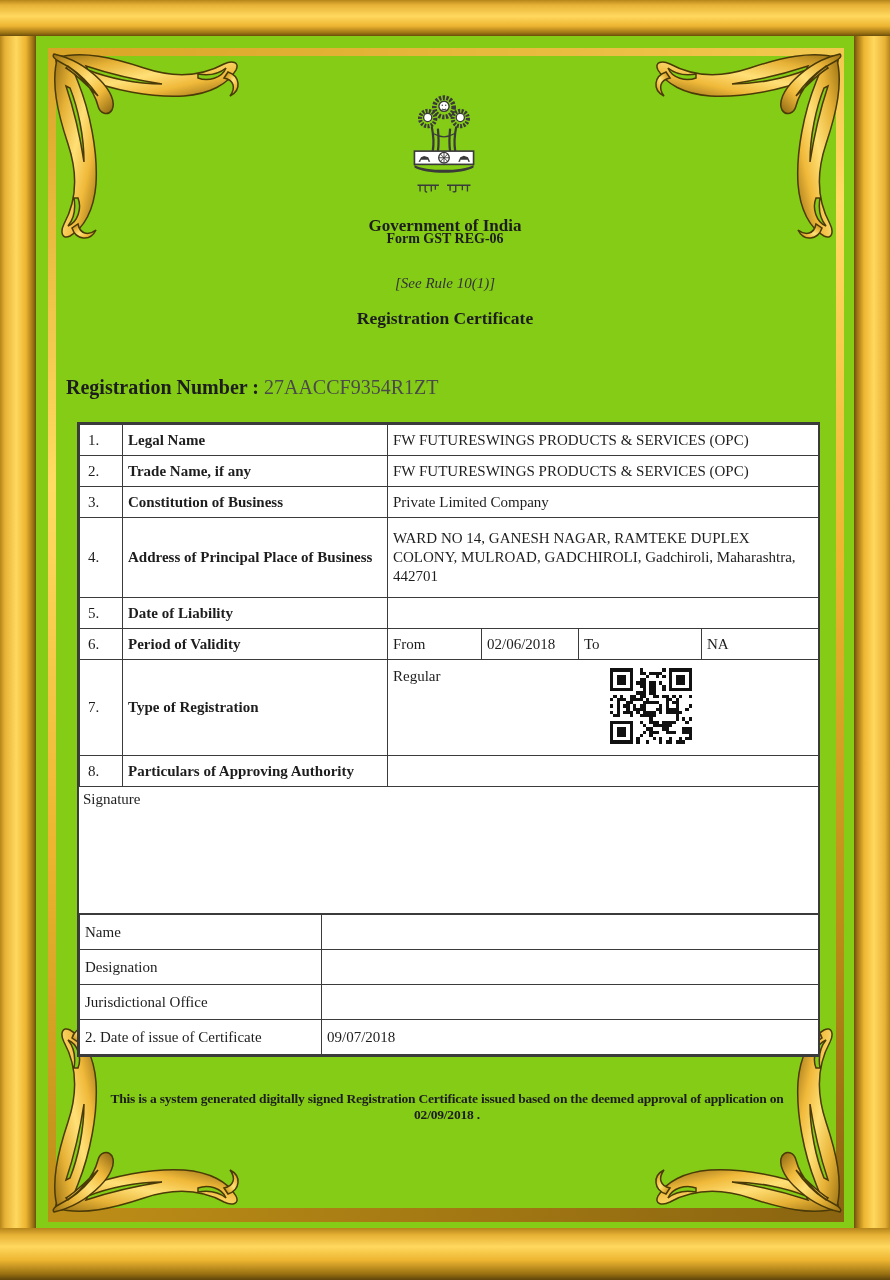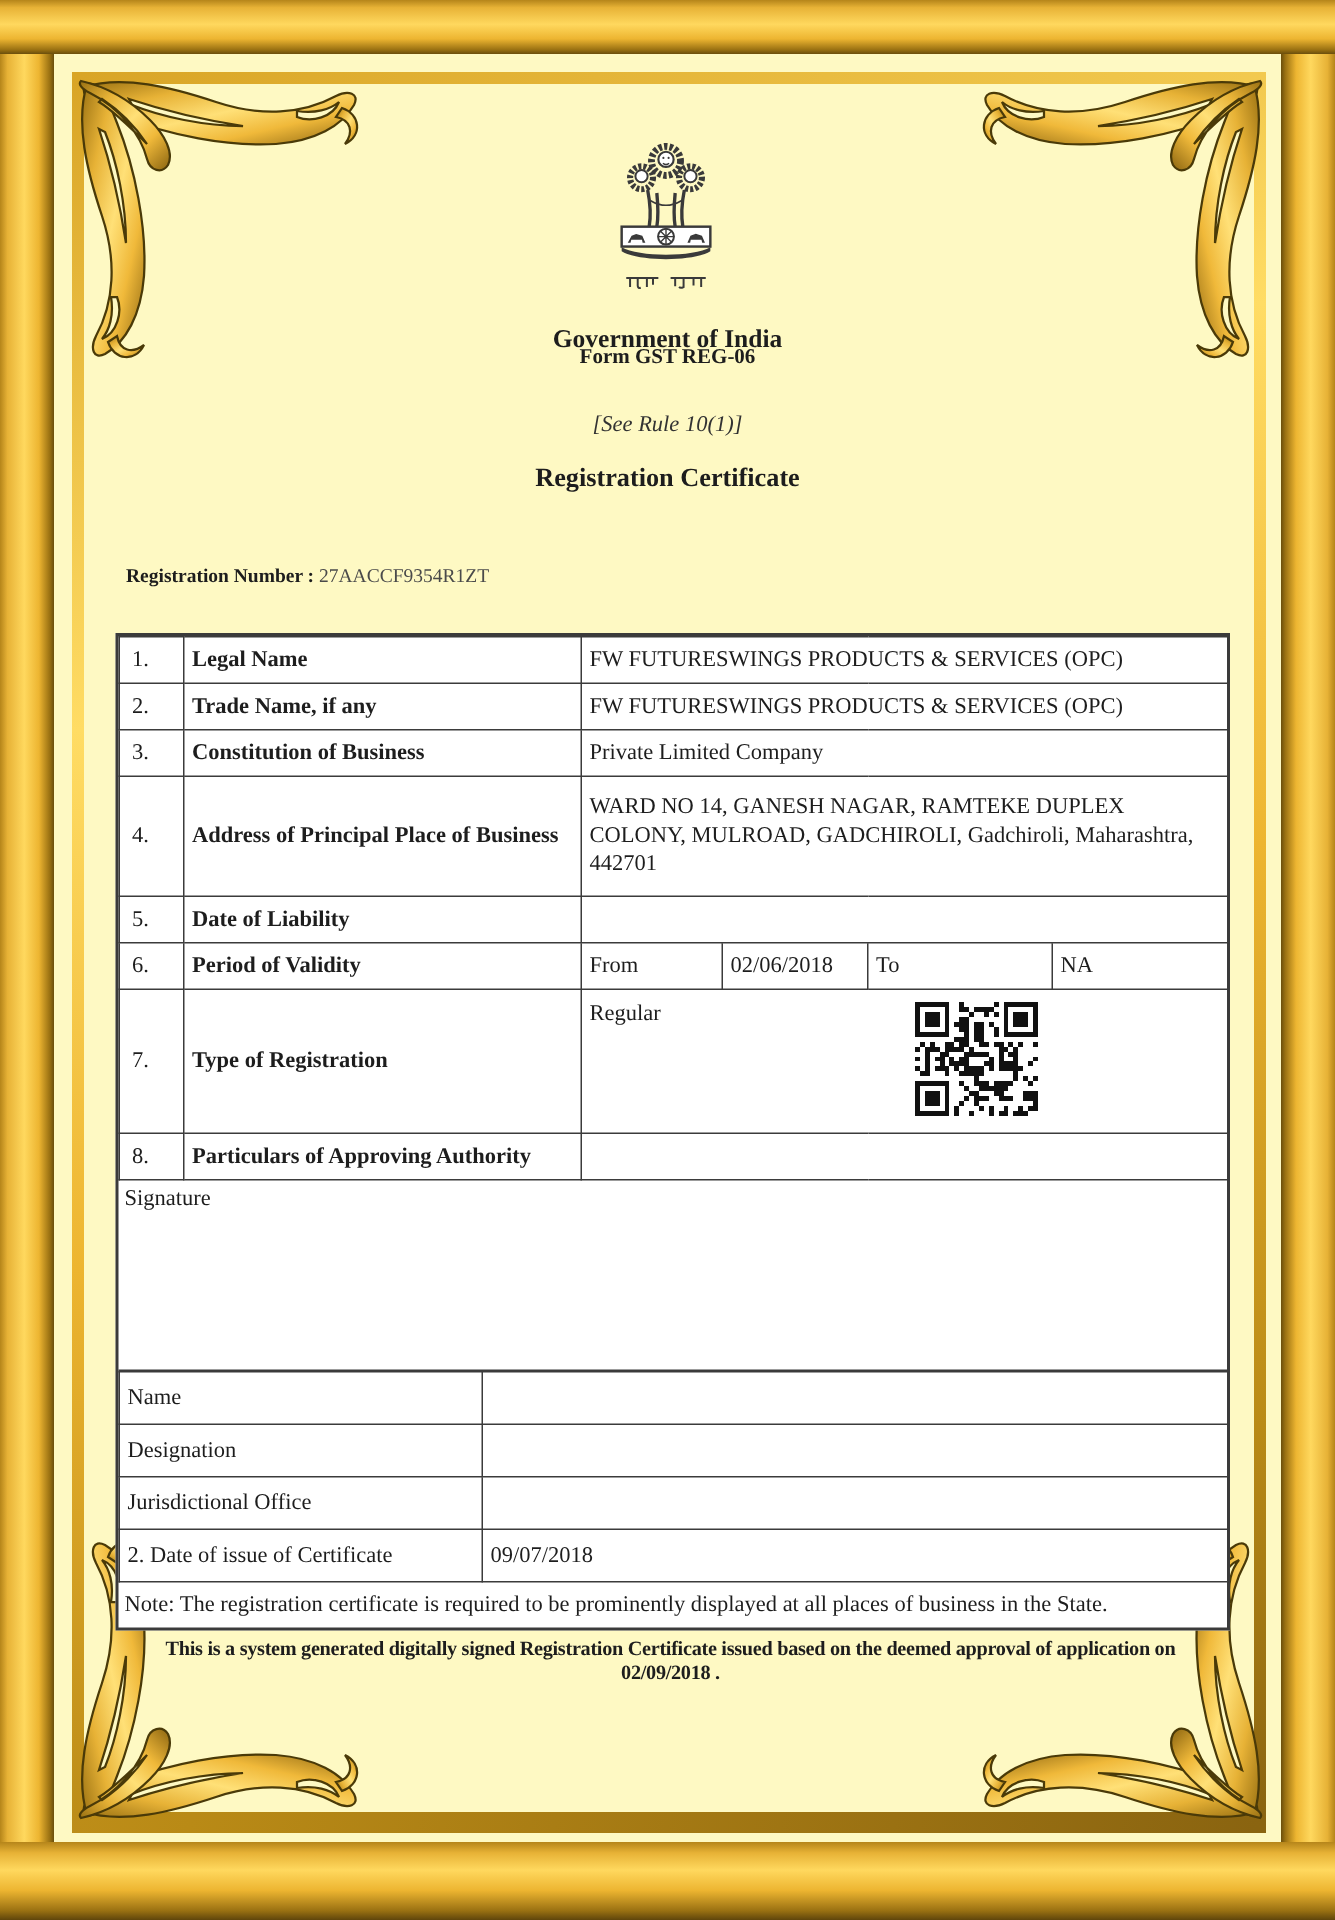--- a/index.html
+++ b/index.html
@@ -1,18 +1,18 @@
 <!DOCTYPE html>
 <html><head>
 <meta charset="utf-8">
 <style>
   html,body{margin:0;padding:0;background:#ffffff;}
   .page{
     position:relative;width:890px;height:1280px;overflow:hidden;
-    background:#fef9c3;font-family:"Liberation Serif",serif;color:#1d1d1d;
+    background:#84cc16;font-family:"Liberation Serif",serif;color:#1d1d1d;
   }
   
   .band{position:absolute;z-index:0;}
   .band-top{left:0;top:0;right:0;height:36px;
     background:linear-gradient(180deg,#b5851a 0%,#e7b236 14%,#ffd85e 45%,#edb531 72%,#9a7112 92%,#6a4e0c 100%);}
   .band-bottom{left:0;bottom:0;right:0;height:52px;
     background:linear-gradient(0deg,#5f450b 0%,#9a7112 12%,#edb531 38%,#ffd85e 64%,#e7b236 86%,#b5851a 100%);}
   .band-left{left:0;top:0;bottom:0;width:36px;
     background:linear-gradient(90deg,#b5851a 0%,#e7b236 14%,#ffd85e 45%,#edb531 72%,#9a7112 92%,#6a4e0c 100%);}
   .band-right{right:0;top:0;bottom:0;width:36px;
@@ -27,21 +27,21 @@
   .orn.bl{left:52px;bottom:66px;transform:scaleY(-1);}
   .orn.br{right:48px;bottom:66px;transform:scale(-1,-1);}
   
   .content{position:absolute;inset:0;z-index:2;}
   .emblem{position:absolute;left:403px;top:92px;}
   .h-center{position:absolute;left:0;width:890px;text-align:center;}
   .gov{top:216px;font-size:17px;font-weight:bold;}
   .form-title{top:231px;font-size:14px;font-weight:bold;}
   .rule-ref{top:275px;font-size:15px;font-style:italic;color:#333;}
   .cert-title{top:308px;font-size:17.5px;font-weight:bold;}
-  .reg-line{position:absolute;left:84px;top:376px;font-size:13px;}
+  .reg-line{position:absolute;left:66px;top:376px;font-size:20px;}
   .reg-line .lbl{font-weight:bold;}
   .reg-line .val{color:#4a4a4a;}
   
   .block{position:absolute;left:77px;top:422px;width:739px;background:#ffffff;
     border:2px solid #3b3b3b;}
   table.grid{border-collapse:collapse;table-layout:fixed;width:739px;}
   table.grid td{border:1px solid #3b3b3b;font-size:15px;padding:2px 5px;vertical-align:middle;
     overflow:hidden;}
   table.grid td.num{text-align:left;padding-left:8px;}
   table.grid td.lbl{font-weight:bold;}
@@ -411,18 +411,17 @@
           <td>Jurisdictional Office</td>
           <td></td>
         </tr>
         <tr>
           <td>2. Date of issue of Certificate</td>
           <td>09/07/2018</td>
         </tr>
       </tbody>
         </table>
 
-      <div class="note-box">Note: The registration certificate is required to be prominently displayed at all places of business in the State.</div>
     </div>
 
     <div class="footer-line">This is a system generated digitally signed Registration Certificate issued based on the deemed approval of application on 02/09/2018 .</div>
   </div>
 </div>
 
 </body></html>

